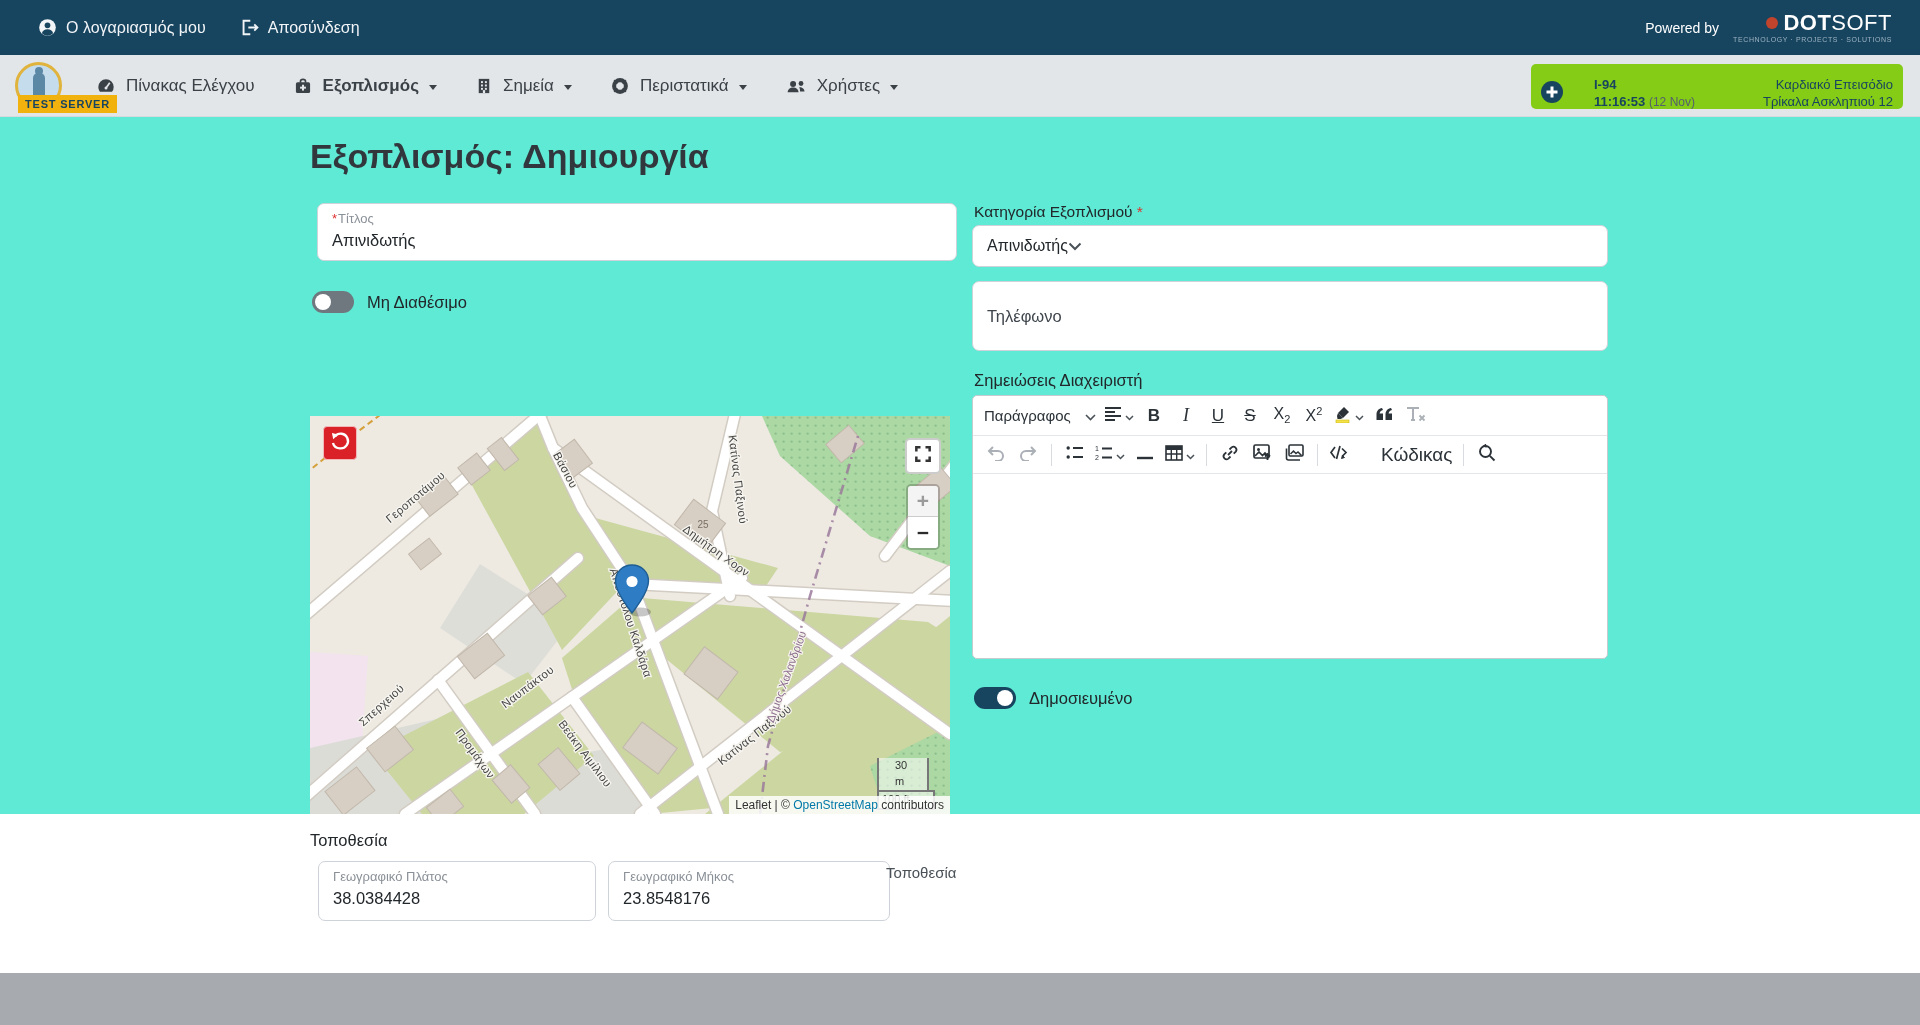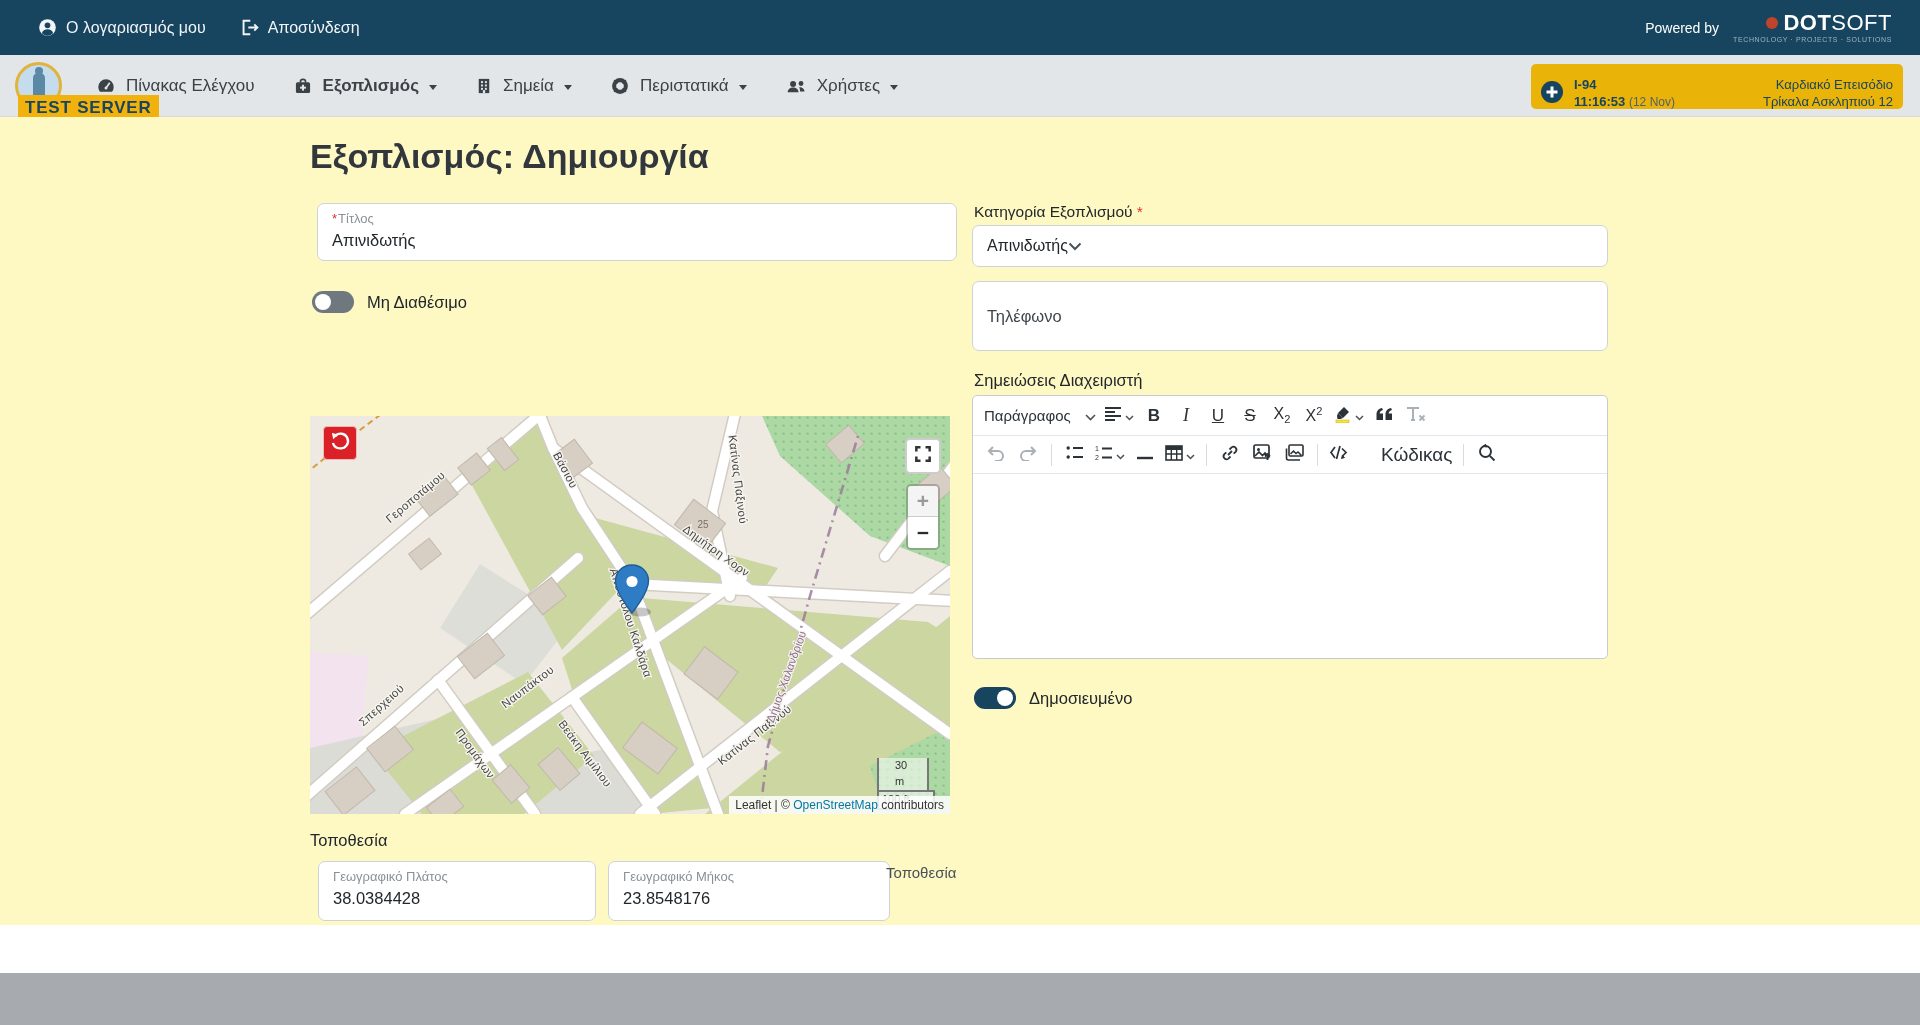--- a/index.html
+++ b/index.html
@@ -23,40 +23,40 @@
   .brand-tag { color:#9db3c2; font-size:7px; letter-spacing:.6px; margin-top:2px; }
 
   
   .navbar { position:absolute; left:0; top:55px; width:1920px; height:62px; background:#e3e6e9;
             border-bottom:1px solid #d6dade; }
   .logo { position:absolute; left:15px; top:7px; width:47px; height:47px; border-radius:50%;
           background:#c5dcec; border:3px solid #e0b33c; display:flex; align-items:center; justify-content:center; }
   .logo-inner { width:12px; height:26px; background:#5b88a5; border-radius:5px 5px 2px 2px; position:relative; }
   .logo-inner:before { content:""; position:absolute; left:2px; top:-6px; width:8px; height:8px; border-radius:50%; background:#5b88a5; }
   .server-badge { position:absolute; left:18px; top:40px; background:#f2b20d; color:#17445f;
-                  font-size:17px; font-weight:bold; letter-spacing:.8px; padding:3px 7px; white-space:nowrap; }
+                  font-size:11px; font-weight:bold; letter-spacing:.8px; padding:3px 7px; white-space:nowrap; }
   .nav-items { position:absolute; left:96px; top:0; height:62px; display:flex; align-items:center; gap:38px; }
   .nav-item { display:flex; align-items:center; gap:10px; color:#3a4147; font-size:17px; cursor:pointer; }
   .nav-item.active { font-weight:bold; }
   .nav-item svg { display:block; }
   .caret { width:0; height:0; border-left:4.5px solid transparent; border-right:4.5px solid transparent;
            border-top:5px solid #3a4147; margin-top:2px; }
 
   
-  .alert-card { position:absolute; right:17px; top:9px; width:372px; height:45px; background:#eab308;
-                border-radius:5px; display:flex; align-items:center; padding:14px 10px 0 8px; cursor:pointer; }
+  .alert-card { position:absolute; right:17px; top:9px; width:372px; height:45px; background:#84cc16;
+                border-radius:5px; display:flex; align-items:center; padding:14px 10px 0 8px; cursor:pointer;gap:20px; }
   .alert-left { display:flex; flex-direction:column; margin-left:9px; line-height:1.25; }
   .alert-code { color:#17445f; font-weight:bold; font-size:13px; }
   .alert-time { color:#17445f; font-size:13px; font-weight:bold; }
   .alert-date { color:#55616b; font-weight:normal; font-size:12px; }
   .alert-right { margin-left:auto; display:flex; flex-direction:column; align-items:flex-end; line-height:1.25; }
   .alert-incident, .alert-address { color:#17445f; font-size:13px; }
 
   
-  .main { position:absolute; left:0; top:117px; width:1920px; height:808px; background:#fef9c3; }
+  .main { position:absolute; left:0; top:117px; width:1920px; height:697px; background:#5eead4; }
   .col-left  { position:absolute; left:310px; top:0; width:640px; height:856px; }
   .col-right { position:absolute; left:972px; top:0; width:636px; height:856px; }
 
   h1.page-title { position:absolute; left:0; top:20px; font-size:34px; font-weight:bold; color:#31373d; }
 
   .fbox { position:absolute; border:1px solid #ced3d9; border-radius:7px; background:#fff; padding:7px 14px; }
   .fbox .flabel { font-size:13px; color:#8a9097; display:block; line-height:1.3; }
   .fbox .req { color:#e03131; font-size:13px; vertical-align:top; margin-right:1px; }
   .fbox input { border:none; outline:none; font-size:16.5px; color:#22272b; width:100%;
                 font-family:inherit; background:transparent; padding:0; line-height:1.5; }

